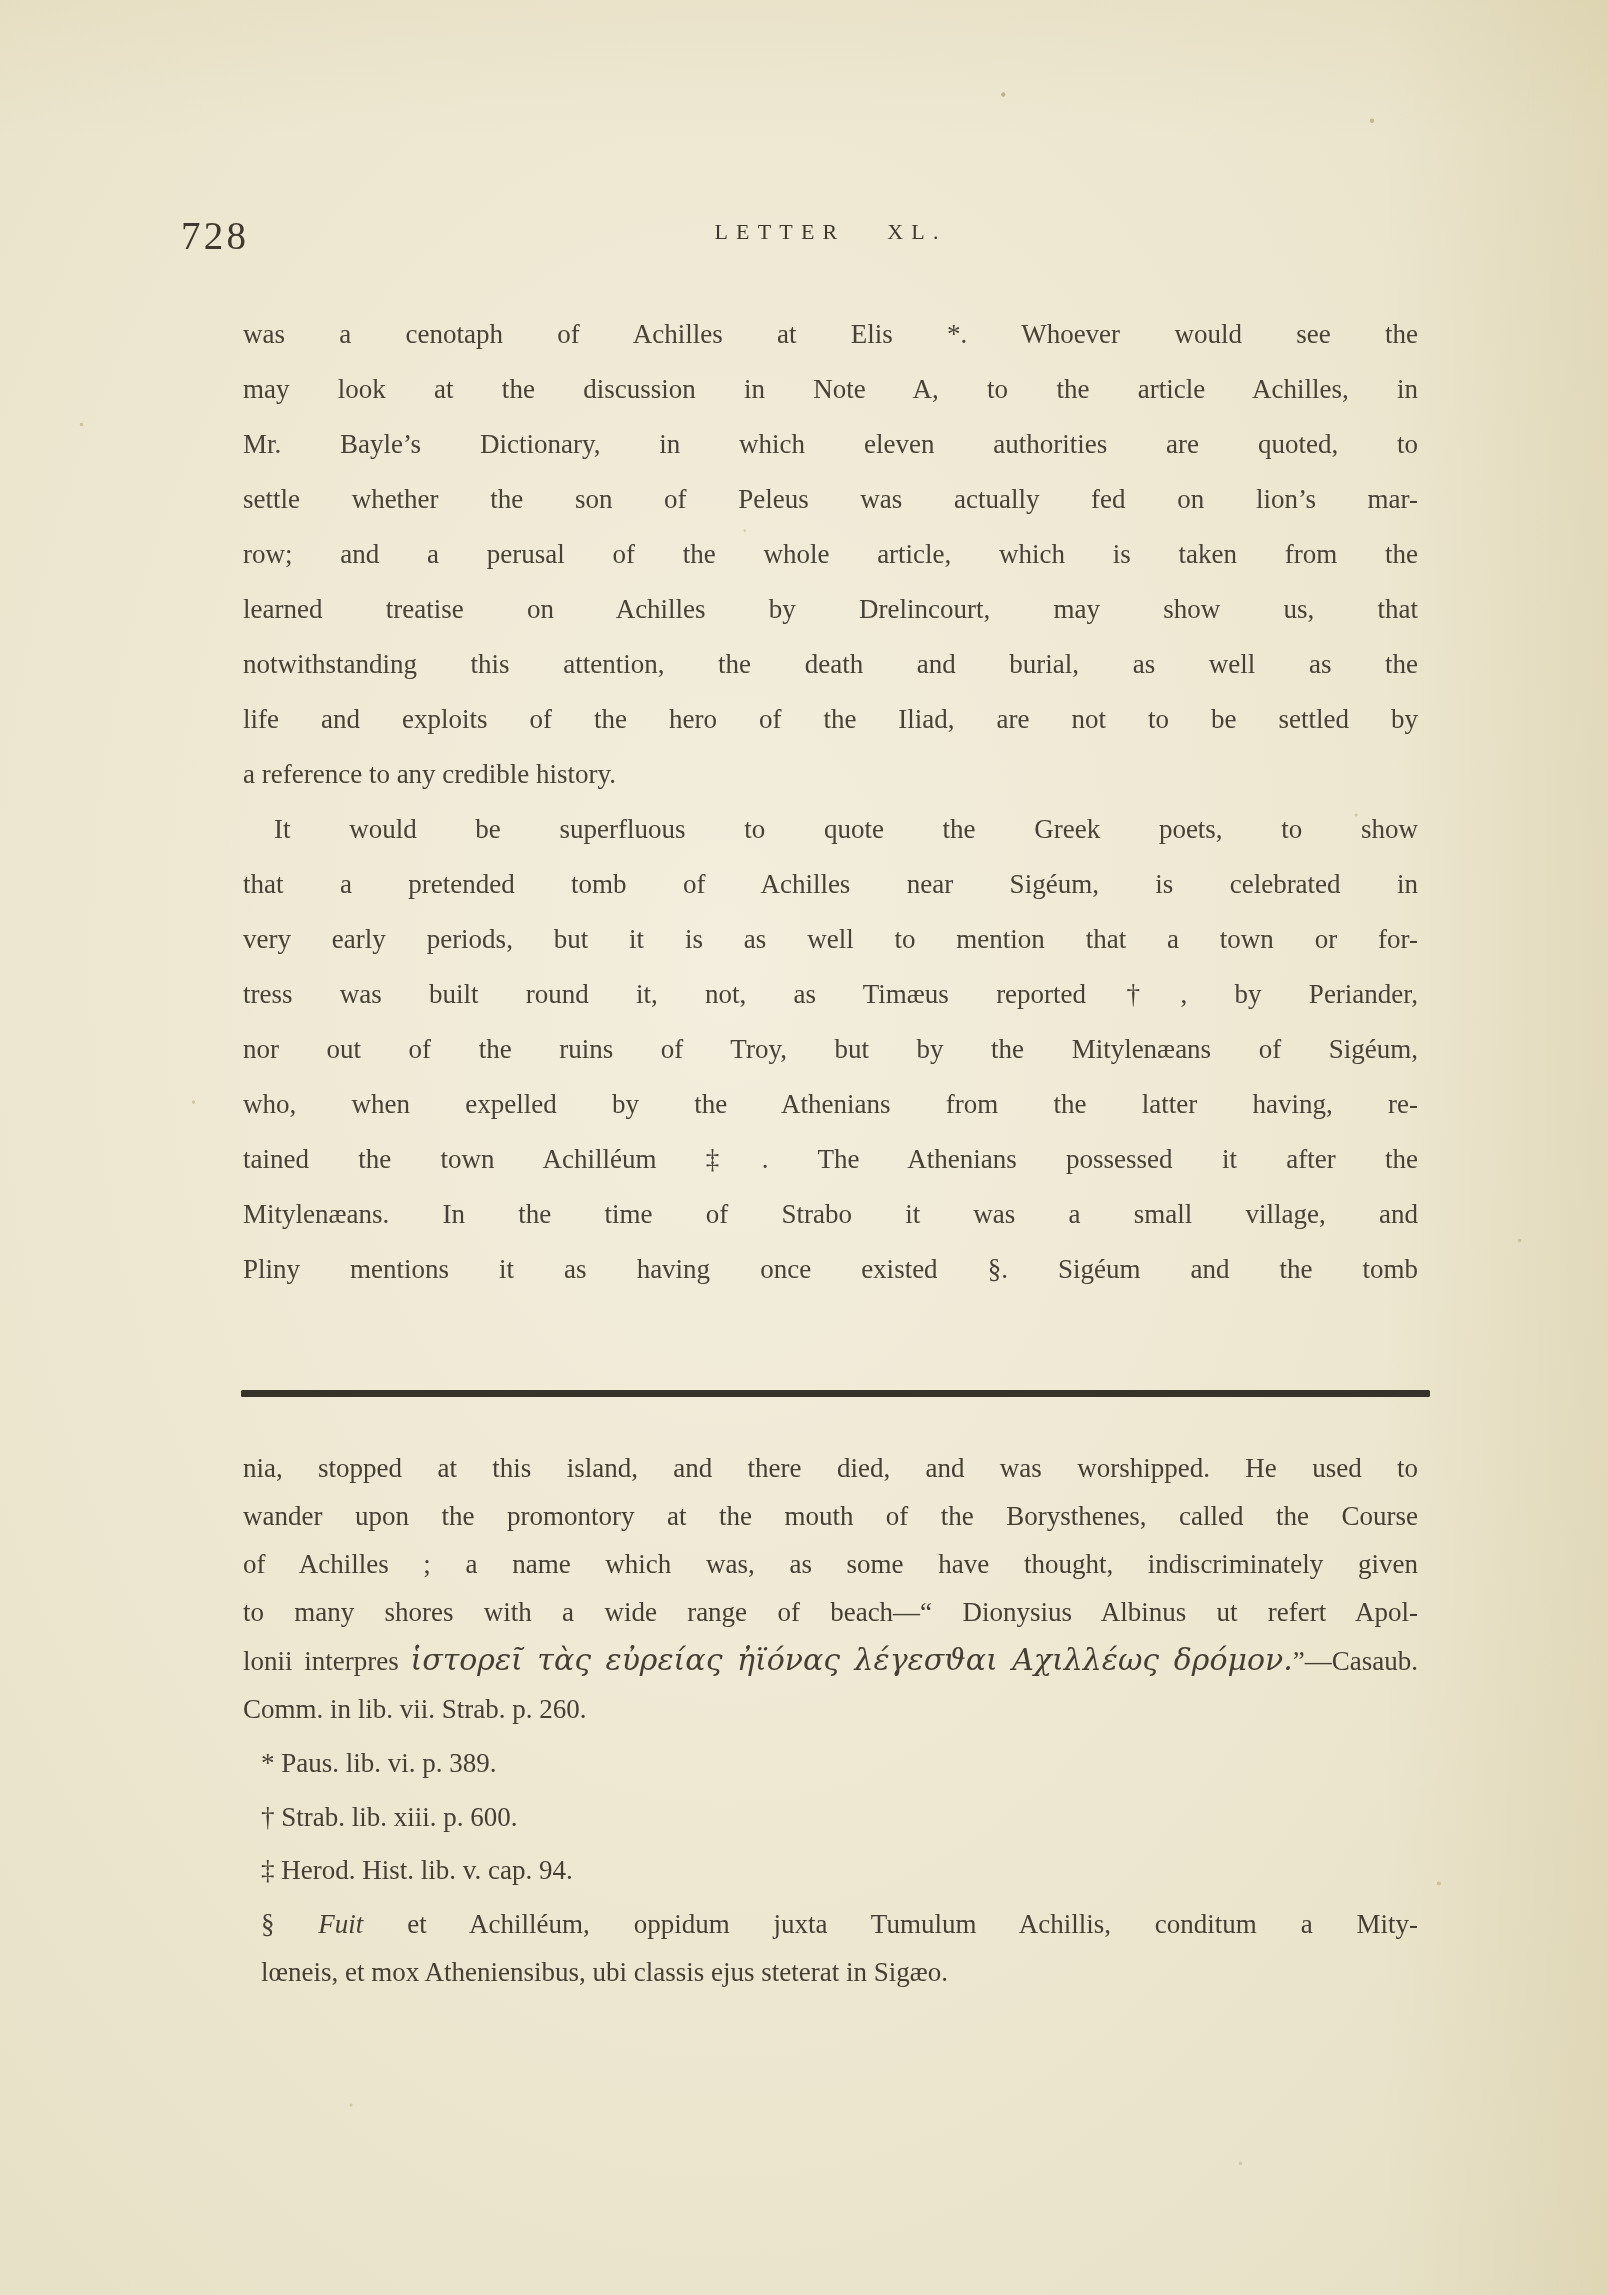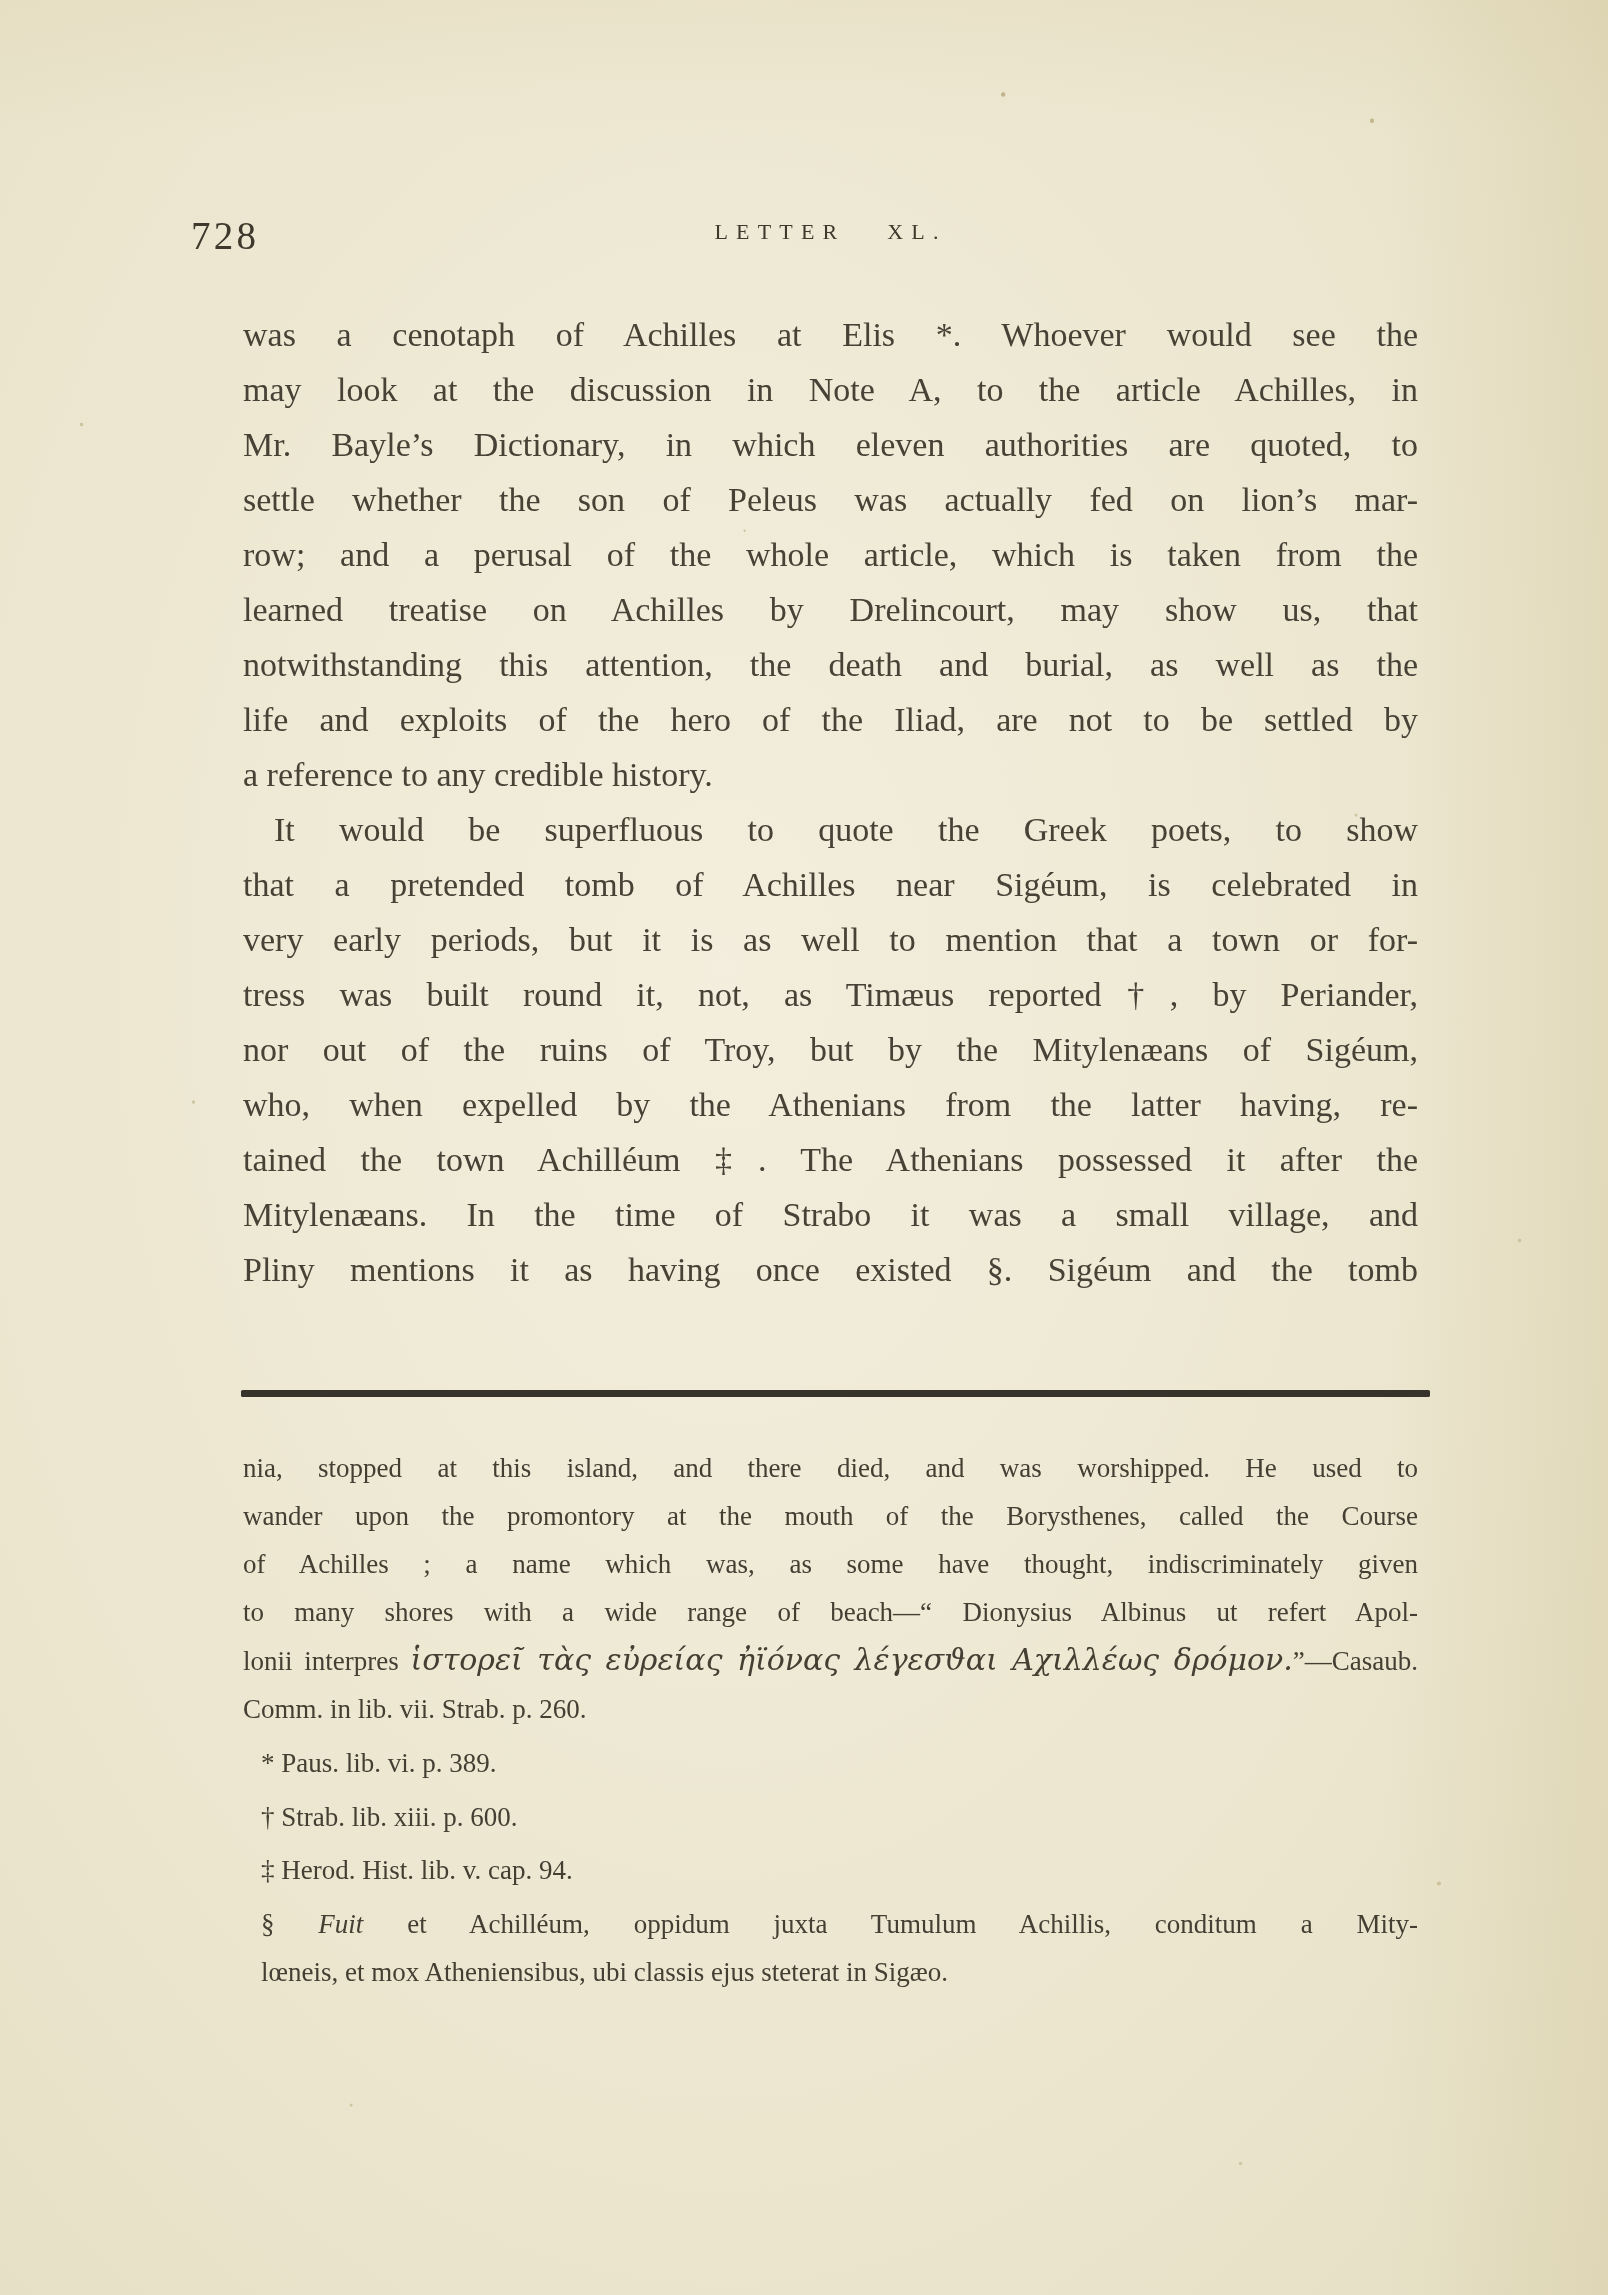--- a/index.html
+++ b/index.html
@@ -28,31 +28,31 @@
       radial-gradient(circle, rgba(140,120,60,.30) 0 45%, transparent 60%),
       radial-gradient(circle, rgba(150,130,70,.30) 0 45%, transparent 60%);
     background-repeat:no-repeat;
     background-position:
       1000px 92px, 1370px 117px, 79px 422px, 1354px 813px, 191px 1100px,
       1436px 1881px, 349px 2103px, 1238px 2161px, 743px 529px, 1517px 1238px;
     background-size: 6.6px 5px, 4.1px 7.4px, 5px 5px, 4.1px 4.1px, 5px 4.1px,
                      5.8px 5px, 4.1px 4.1px, 5px 5px, 3.3px 3.3px, 5px 5px;
   }
   .pagenum {
-    position:absolute; left:191px; top:213px;
+    position:absolute; left:181px; top:213px;
     font-size:39px; letter-spacing:3.3px; color:#3e382d;
   }
   .running {
     position:absolute; left:243px; top:219px; width:1175px;
     text-align:center; font-size:22px; letter-spacing:8.2px; word-spacing:28px;
     color:#3e382d;
   }
   .bodytext {
     position:absolute; left:243px; top:307px; width:1175px;
-    font-size:34px; line-height:55px;
+    font-size:27px; line-height:55px;
   }
   .ln { min-height:55px; }
   .j  { text-align:justify; text-align-last:justify; }
   .ind  { text-indent:31px; }
   .rule {
     position:absolute; left:241px; top:1390px; width:1189px; height:7.4px;
     background:#38332a; border-radius:1.6px;
   }
   .footnotes {
     position:absolute; left:243px; top:1444px; width:1175px;

